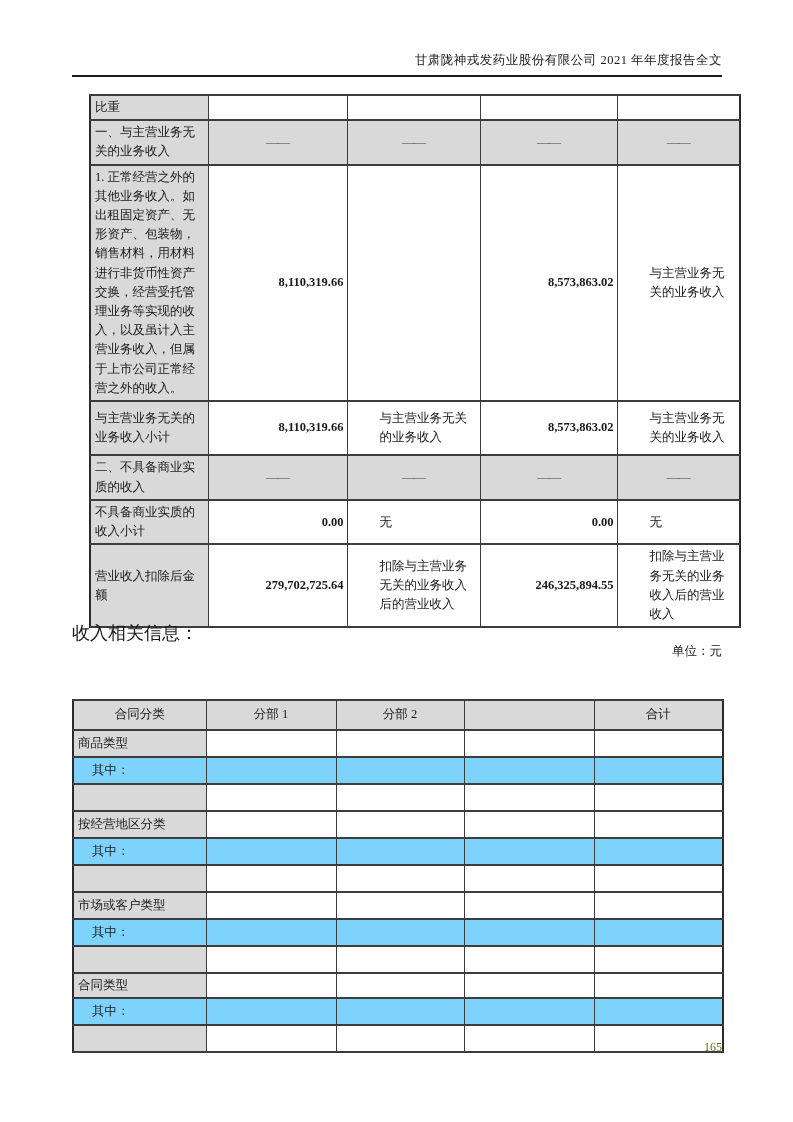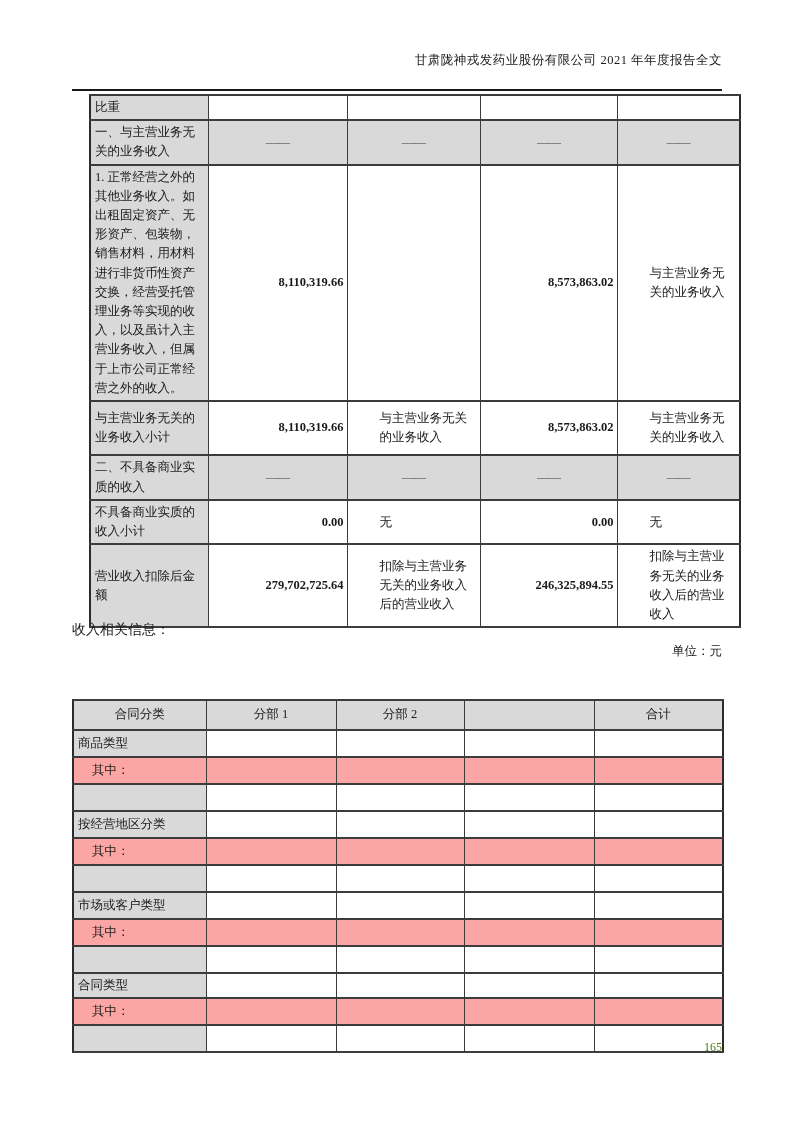--- a/index.html
+++ b/index.html
@@ -14,21 +14,21 @@
     overflow: hidden;
   }
   .header {
     position: absolute;
     left: 72px;
     width: 650px;
     top: 52px;
     text-align: right;
     font-size: 12.5px;
     letter-spacing: 0.5px;
-    padding-bottom: 20px;
+    padding-bottom: 6px;
     border-bottom: 2px solid #1a1a1a;
     color: #1a1a1a;
   }
   table {
     border-collapse: collapse;
     table-layout: fixed;
     position: absolute;
     left: 72px;
     width: 650px;
     font-size: 12.5px;
@@ -47,27 +47,27 @@
   
   tr td, tr th { border-top-width: 2px; border-bottom-width: 2px; }
   table { border: 2px solid #2b2b2b; }
   .lbl { background: #d9d9d9; text-align: left; }
   .num { text-align: right; padding-right: 3px; font-weight: bold; }
   .dash { text-align: center; color: #595959; letter-spacing: -1px; }
   .note { text-align: left; padding-left: 32px; }
   .gray-row td { background: #d9d9d9; }
   .t2 th { background: #d9d9d9; text-align: center; }
   .t2 td.c { background: #ffffff; }
-  .t2 tr.shaded td { background: #fca5a5; }
+  .t2 tr.shaded td { background: #7dd3fc; }
   .t2 td.sub { padding-left: 18px; }
   .section-note {
     position: absolute;
     left: 72px;
     top: 621px;
-    font-size: 14px;
+    font-size: 18px;
     color: #1a1a1a;
   }
   .unit-label {
     position: absolute;
     left: 72px;
     width: 650px;
     top: 643px;
     text-align: right;
     font-size: 12.5px;
     color: #1a1a1a;

